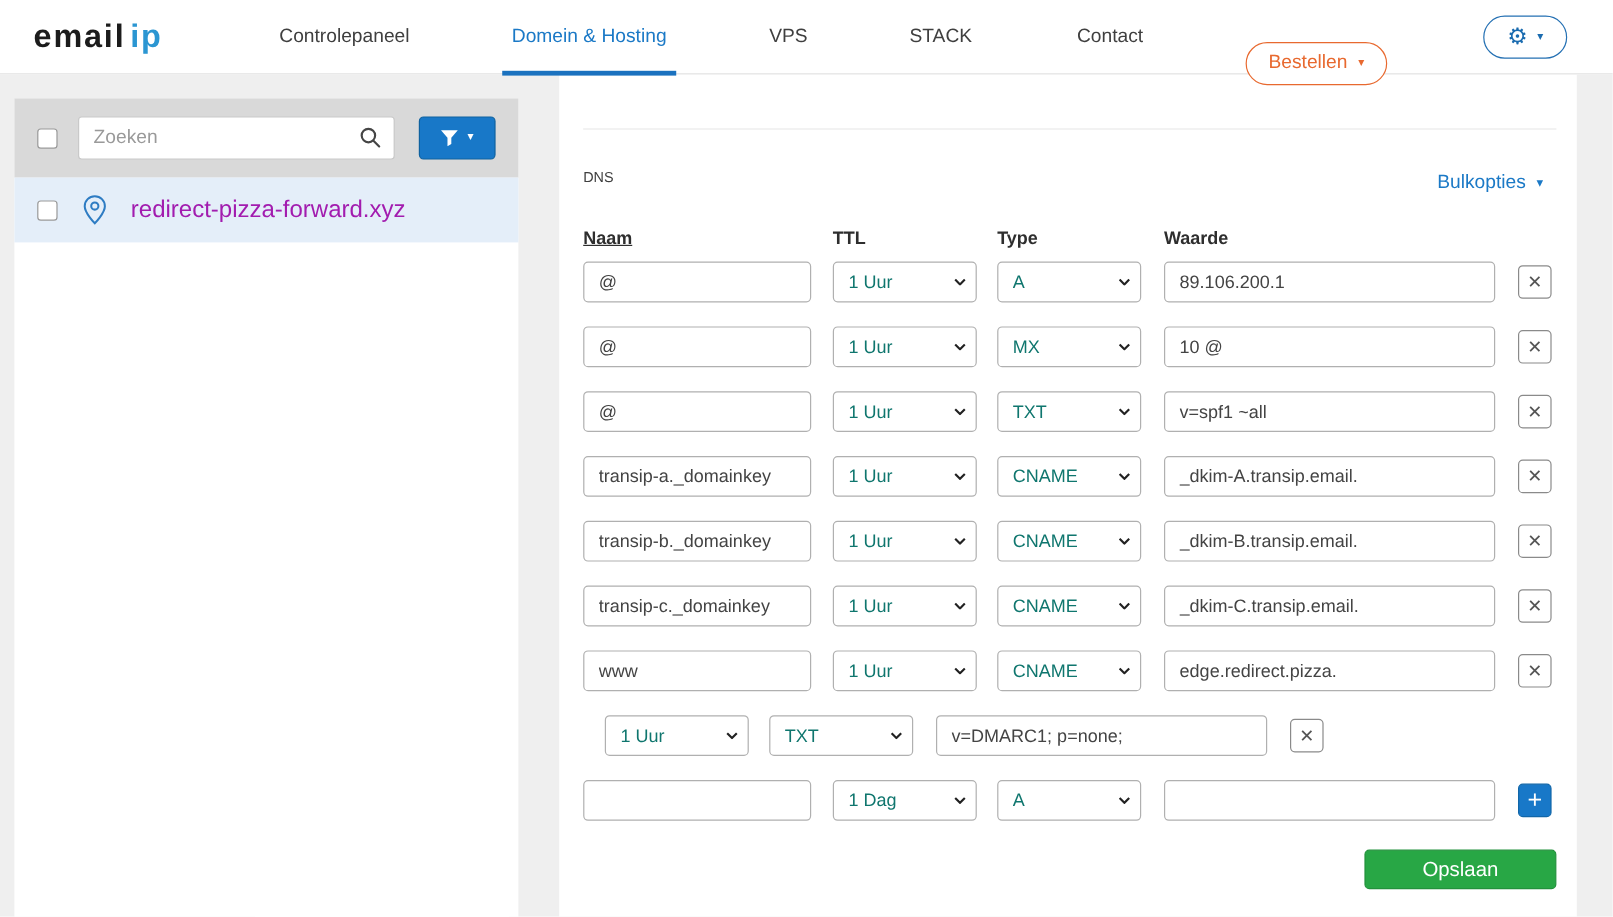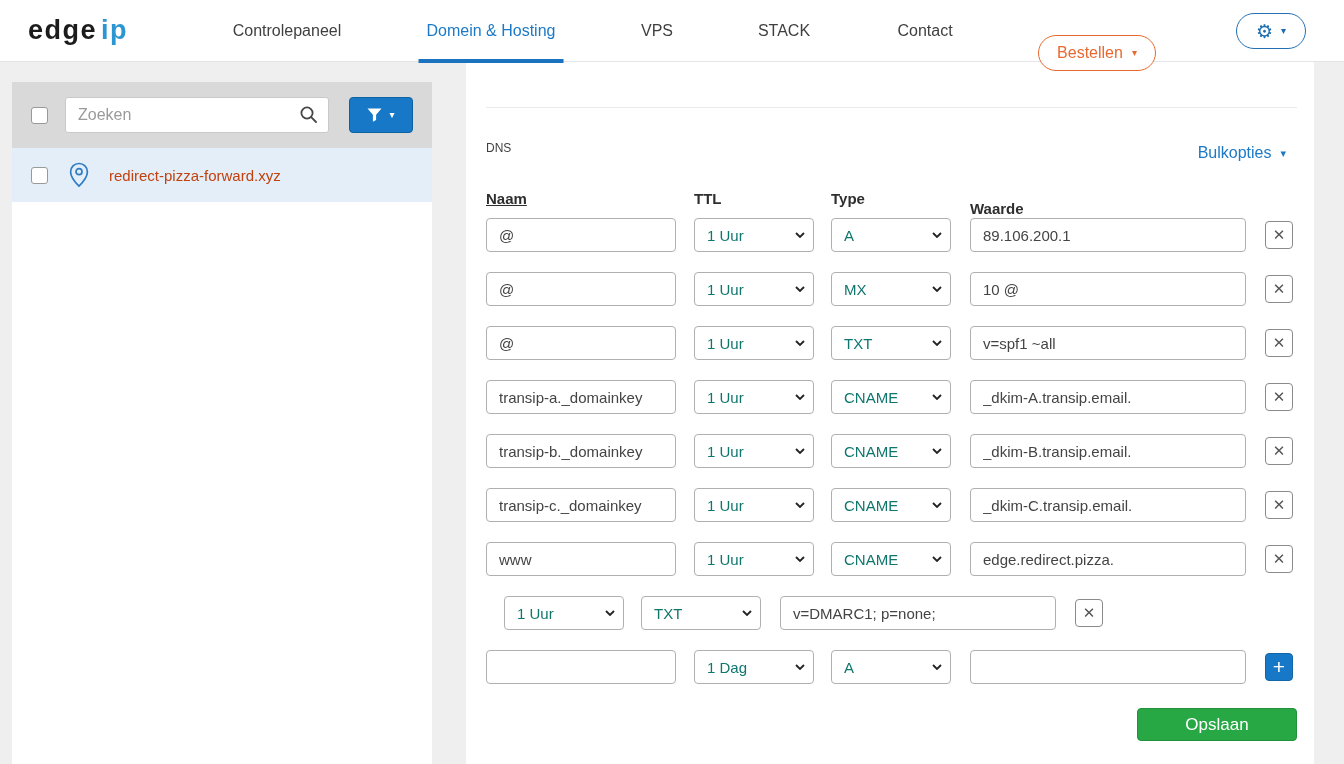--- a/index.html
+++ b/index.html
@@ -35,32 +35,32 @@
   .cbx { width:17px; height:17px; background:#fff; border:1px solid #999; border-radius:3px; cursor:pointer; }
   .sidebar-head .cbx { position:absolute; left:19px; top:25px; }
   .search-wrap { position:absolute; left:53px; top:15px; width:264px; height:36px; }
   .search-wrap input { width:100%; height:100%; border:1px solid #c9c9c9; border-radius:3px; padding:0 38px 0 12px; font-size:16px; color:#444; font-family:"Liberation Sans", sans-serif; }
   .search-wrap input::placeholder { color:#9a9a9a; }
   .search-icon { position:absolute; right:11px; top:8px; }
   .filter-btn { position:absolute; left:337px; top:15px; width:64px; height:36px; background:#1878c8; border:1px solid #0f62a0; border-radius:4px; display:flex; align-items:center; justify-content:center; gap:7px; cursor:pointer; color:#fff; }
   .domain-row { position:relative; height:54px; background:#e4eef9; display:flex; align-items:center; cursor:pointer; }
   .domain-row .cbx { position:absolute; left:19px; }
   .pin { position:absolute; left:56px; top:14px; }
-  .domain-label { position:absolute; left:97px; font-size:15px; color:#c2410c; }
+  .domain-label { position:absolute; left:97px; font-size:20px; color:#a21caf; }
 
   
   .main { position:absolute; left:466px; top:0px; width:848px; height:702px; background:#ffffff; }
   .divider { position:absolute; left:20px; top:45px; width:811px; border-top:1px solid #e9e9e9; }
   .dns-title { position:absolute; left:20px; top:79px; font-size:12px; color:#3f3f3f; }
   .bulk-link { position:absolute; right:28px; top:82px; font-size:16px; color:#1b79c6; cursor:pointer; display:flex; align-items:center; gap:9px; }
   .bulk-link .caret { font-size:11px; }
 
   .col-labels { position:absolute; left:0; top:128px; width:848px; font-size:15px; font-weight:700; color:#2e2e2e; }
   .col-labels span { position:absolute; top:0; }
-  .cl-0 { left:20px;text-decoration:underline; } .cl-1 { left:228px; } .cl-2 { left:365px; } .cl-3 { left:504px;margin-top:10px; }
+  .cl-0 { left:20px;text-decoration:underline; } .cl-1 { left:228px; } .cl-2 { left:365px; } .cl-3 { left:504px; }
 
   .rows { position:absolute; left:20px; top:156px; width:811px; }
   .dns-row { display:flex; height:34px; margin-bottom:20px; }
   .dns-row input, .dns-row select { font-family:"Liberation Sans", sans-serif; font-size:15px; color:#444; background:#fff; border:1px solid #b0b0b0; border-radius:4px; height:34px; }
   .c-name { width:190px; padding:0 12px; }
   .select-wrap { position:relative; }
   .select-wrap select { width:100%; padding:0 26px 0 12px; -webkit-appearance:none; appearance:none; color:#0f766e; cursor:pointer; }
   .c-ttl { width:120px; margin-left:18px; }
   .c-type { width:120px; margin-left:17px; }
   .chev { position:absolute; right:9px; top:14px; pointer-events:none; }
@@ -71,21 +71,21 @@
 
   .save-btn { position:absolute; left:671px; top:646px; width:160px; height:33px; background:#28a745; border:1px solid #23913c; border-radius:4px; color:#fff; font-size:17px; font-family:"Liberation Sans", sans-serif; cursor:pointer; }
 </style>
 </head>
 <body>
 
 <div class="page">
 
   <div class="topbar">
     <div class="logo">
-      <span class="l1">edge</span><span class="l2">ip</span>
+      <span class="l1">email</span><span class="l2">ip</span>
     </div>
     <div id="nav-items">
         <div class="nav-item">Controlepaneel</div>
         <div class="nav-item active">Domein &amp; Hosting</div>
         <div class="nav-item">VPS</div>
         <div class="nav-item">STACK</div>
         <div class="nav-item">Contact</div>
       </div>
     <div class="pill order-pill">
       <span>Bestellen</span>

